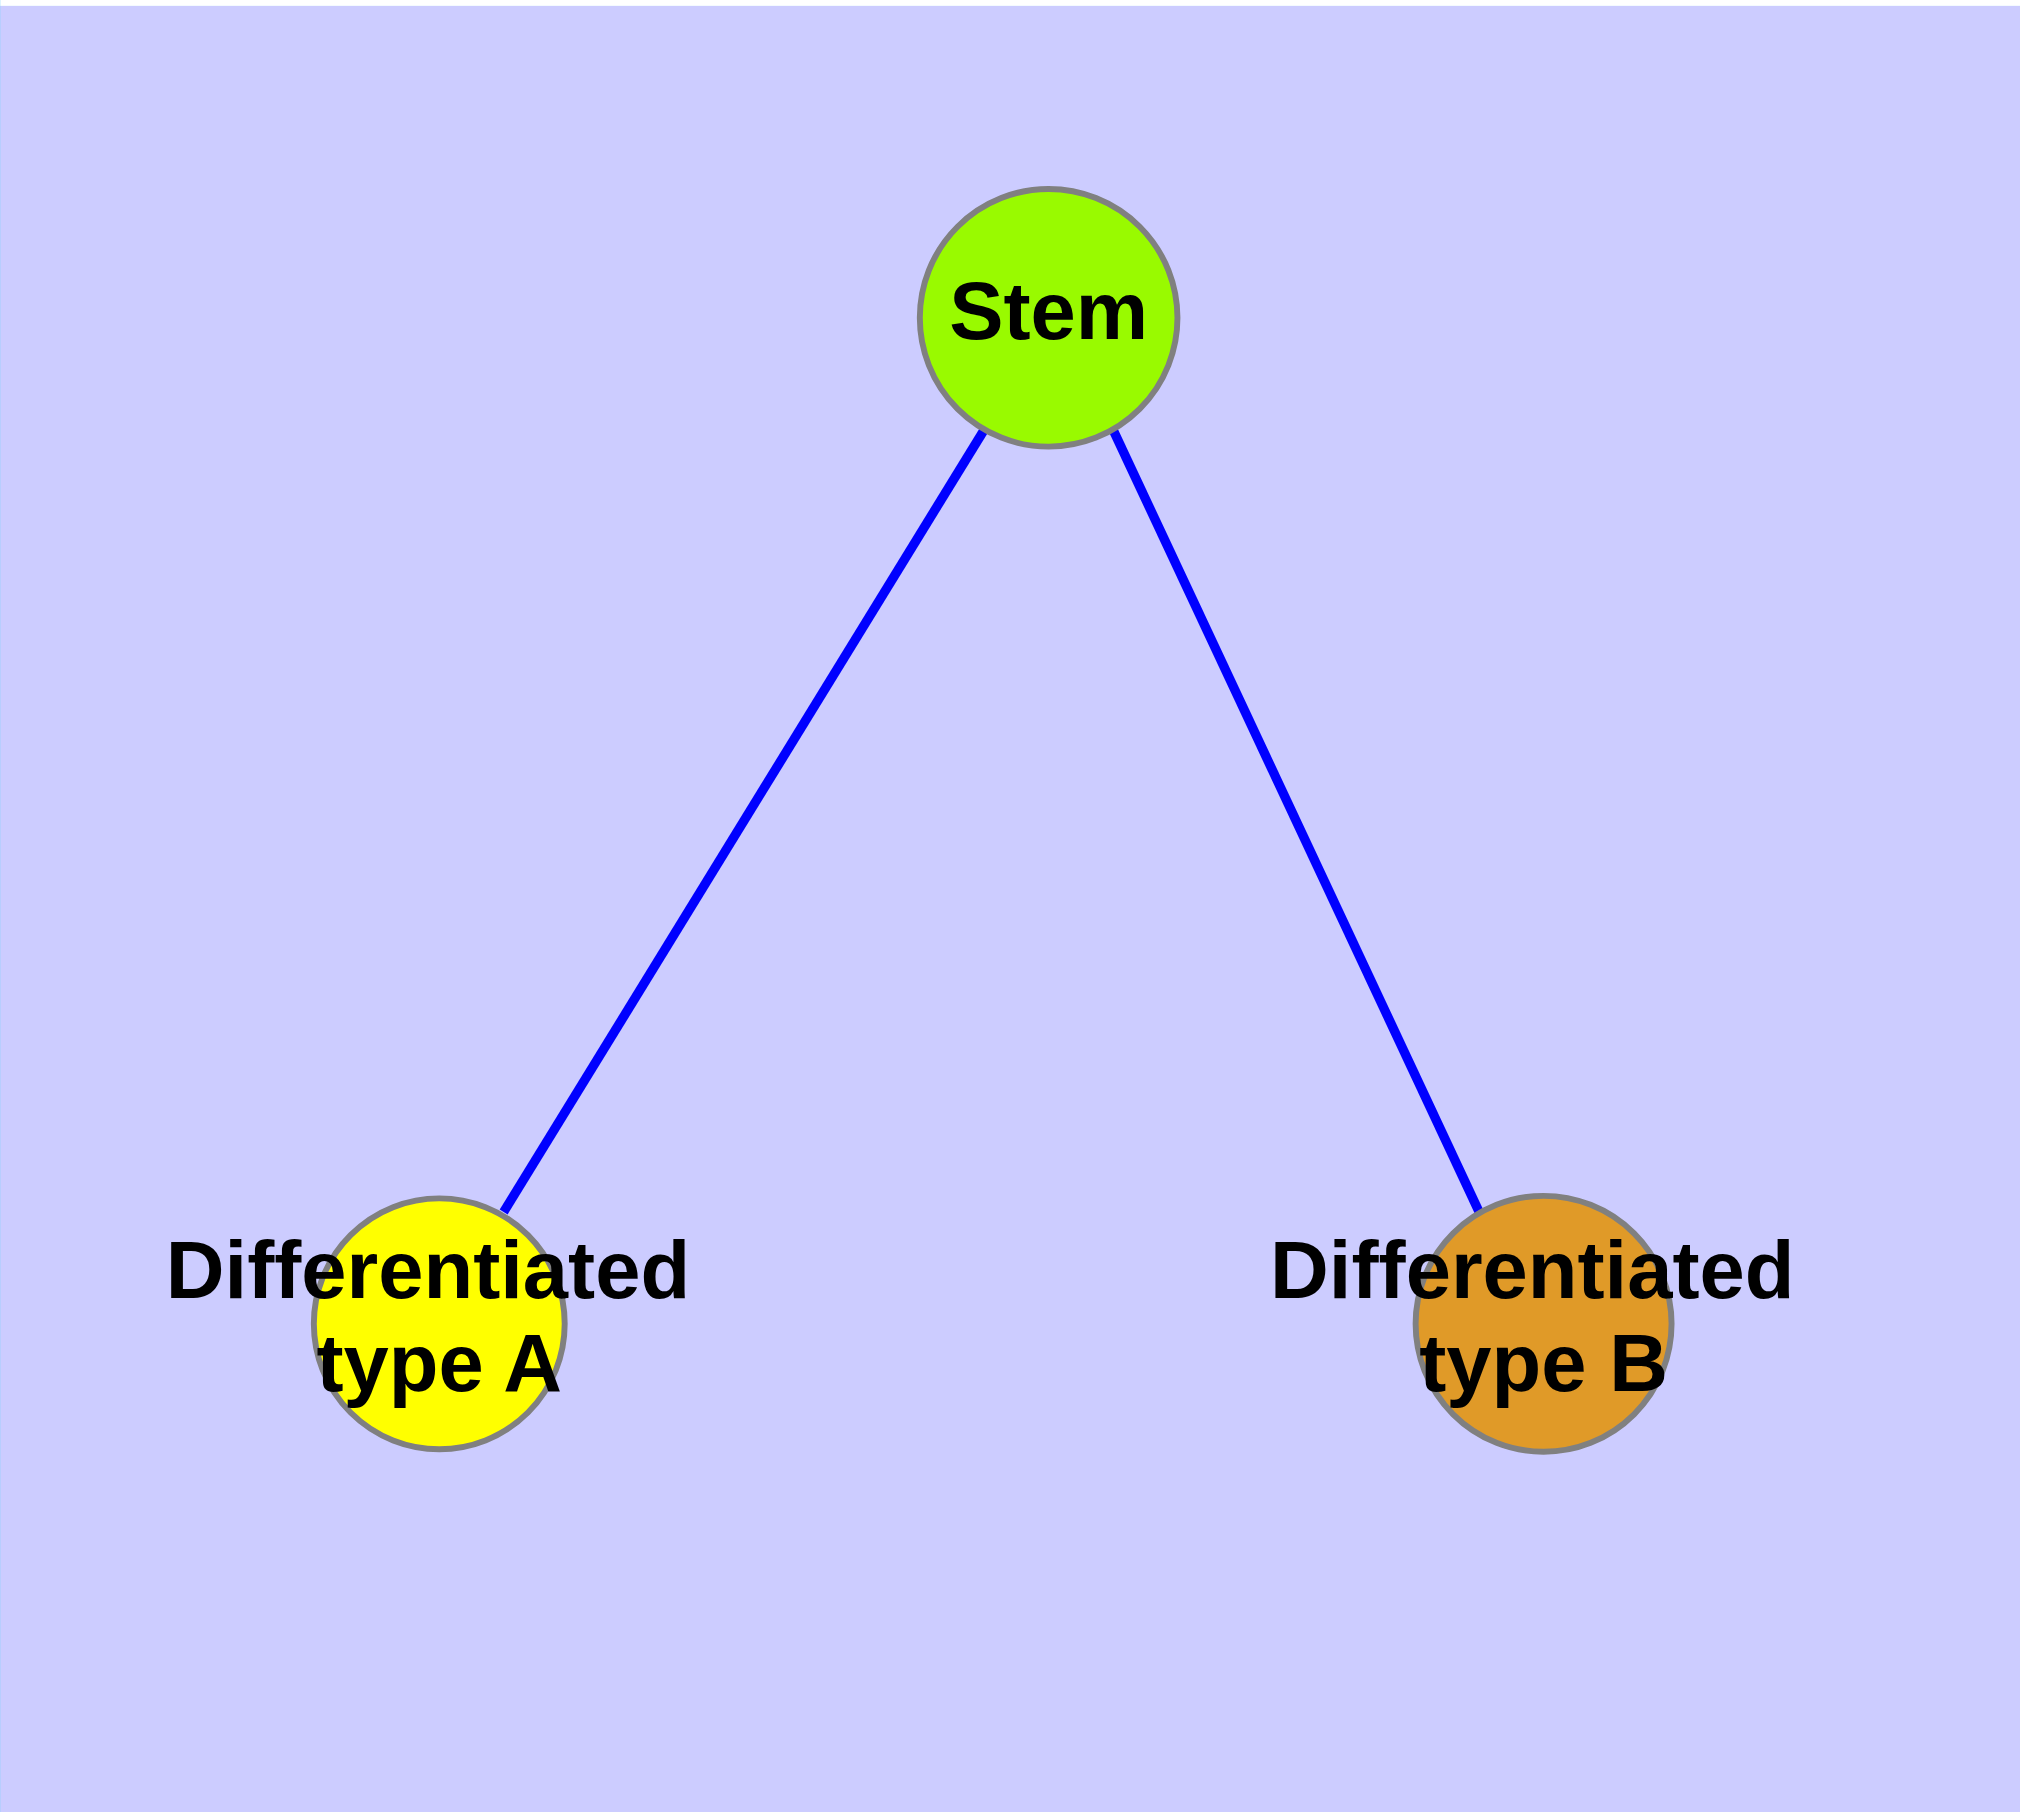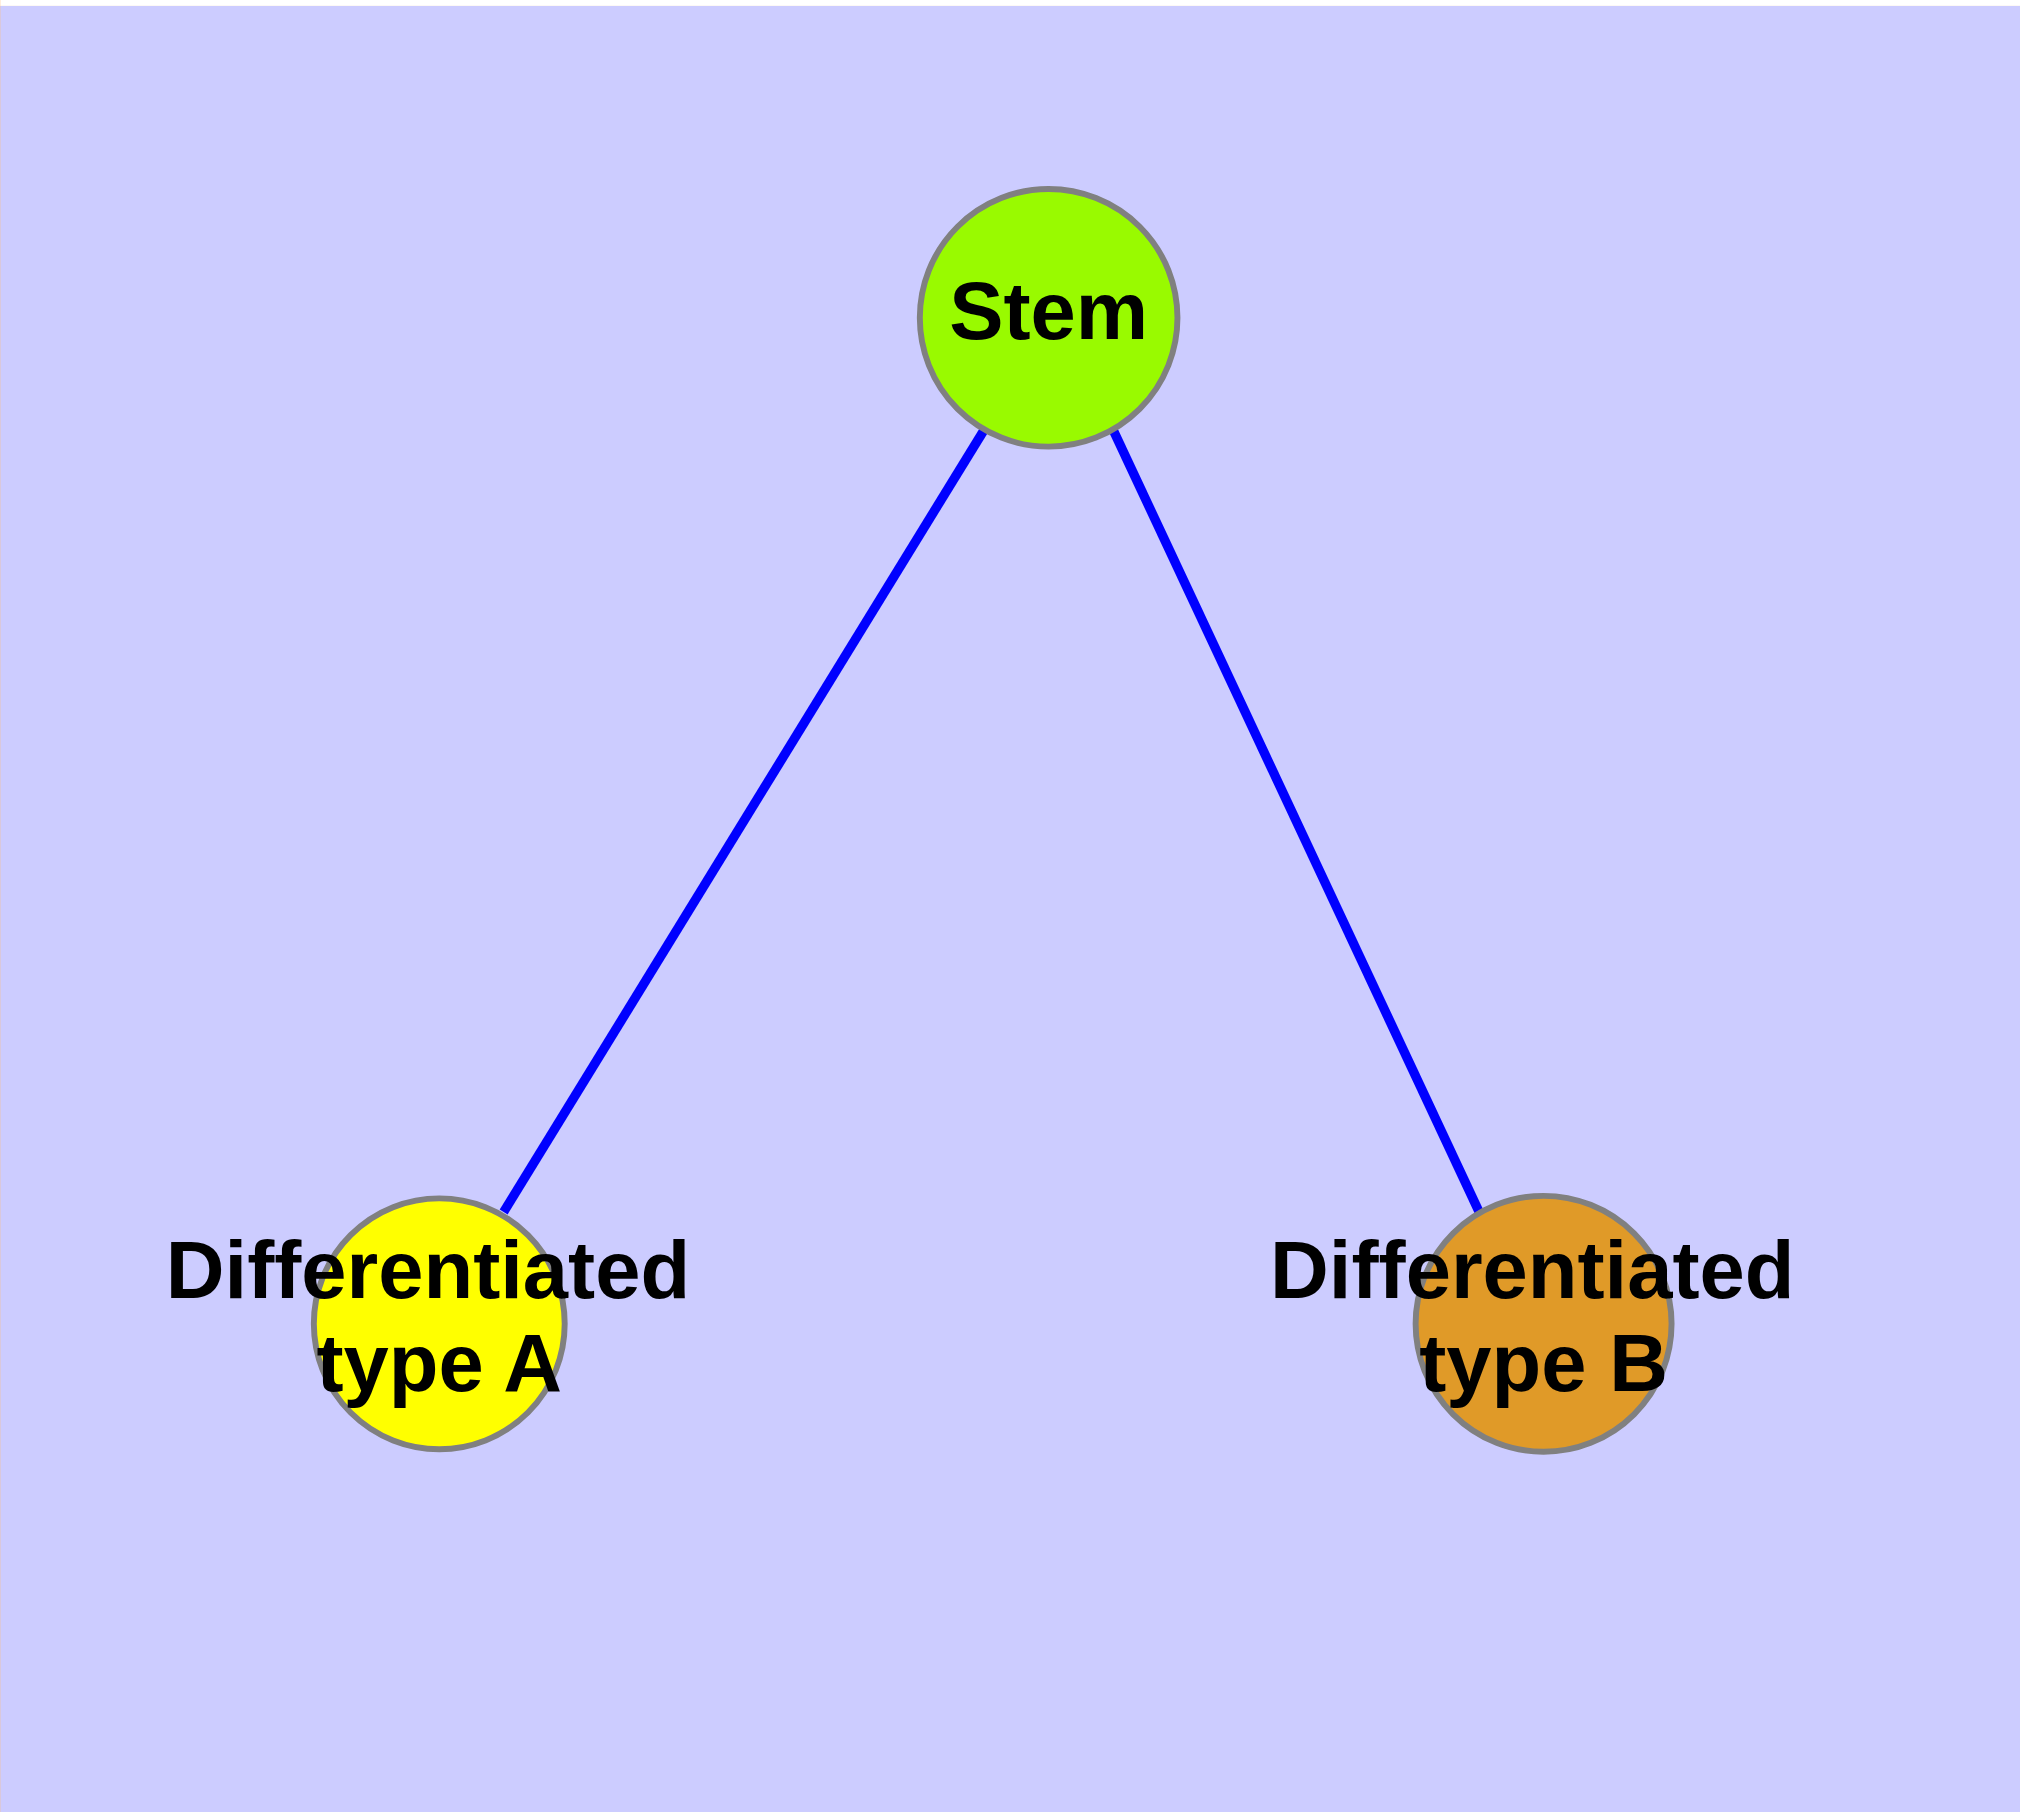--- a/index.html
+++ b/index.html
@@ -9,21 +9,21 @@
     background: #ffffff;
   }
   body {
     font-family: "Liberation Sans", sans-serif;
   }
   #canvas {
     position: relative;
     width: 2021px;
     height: 1812px;
     overflow: hidden;
-    background: #fdba74;
+    background: #7dd3fc;
   }
   #graph-svg {
     position: absolute;
     left: 0;
     top: 0;
     width: 2021px;
     height: 1812px;
     display: block;
   }
   .node-label {

